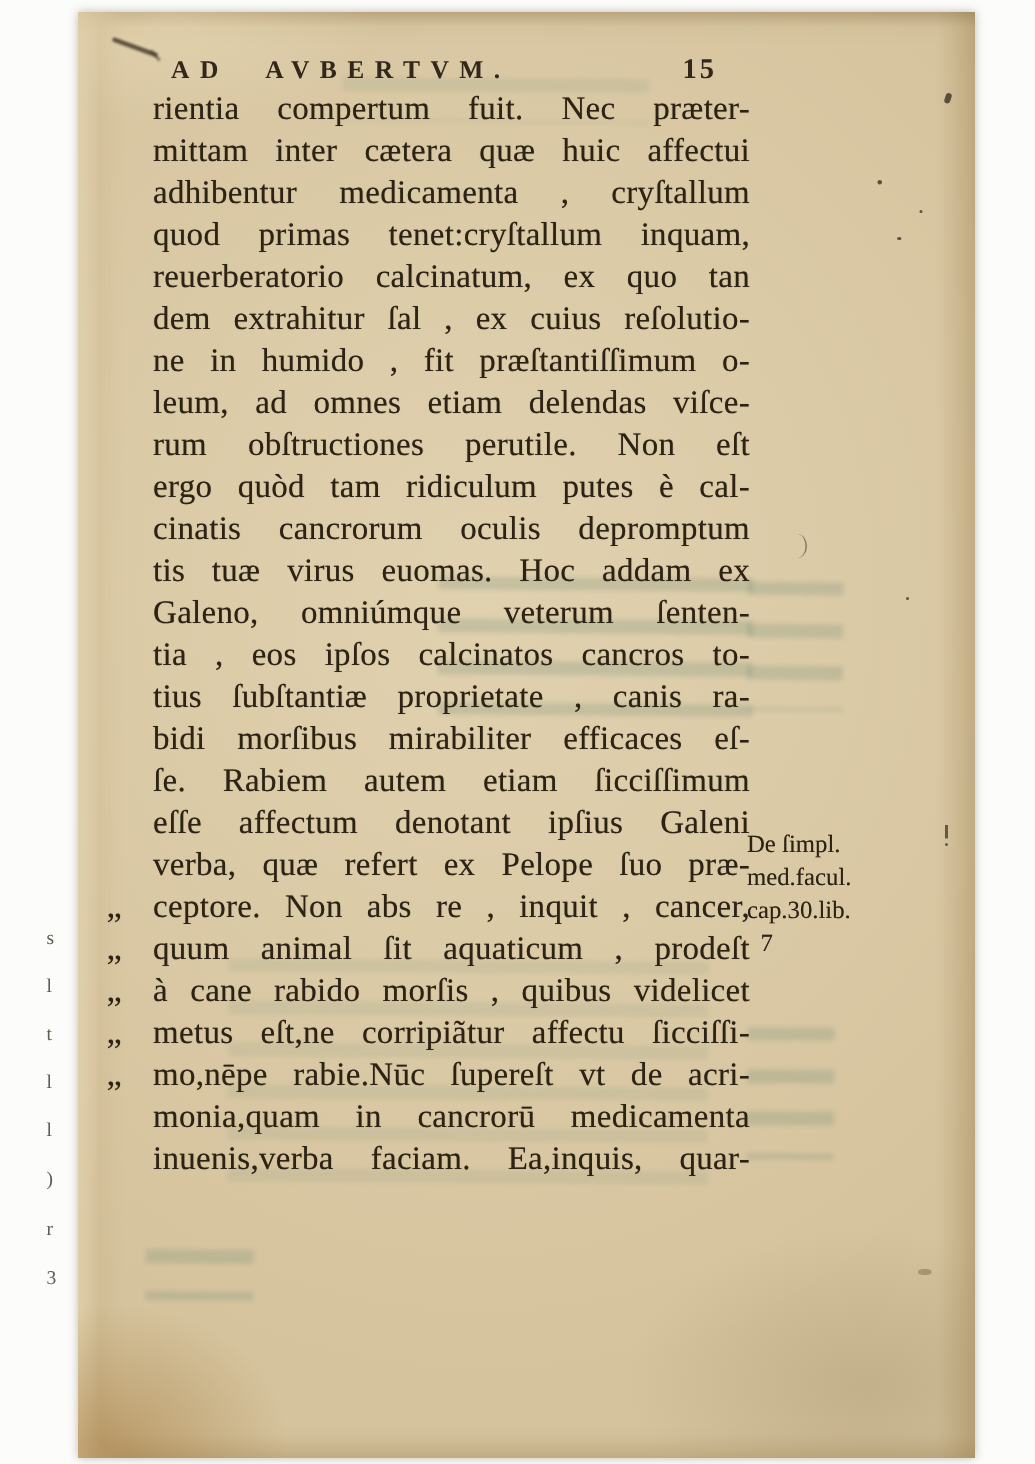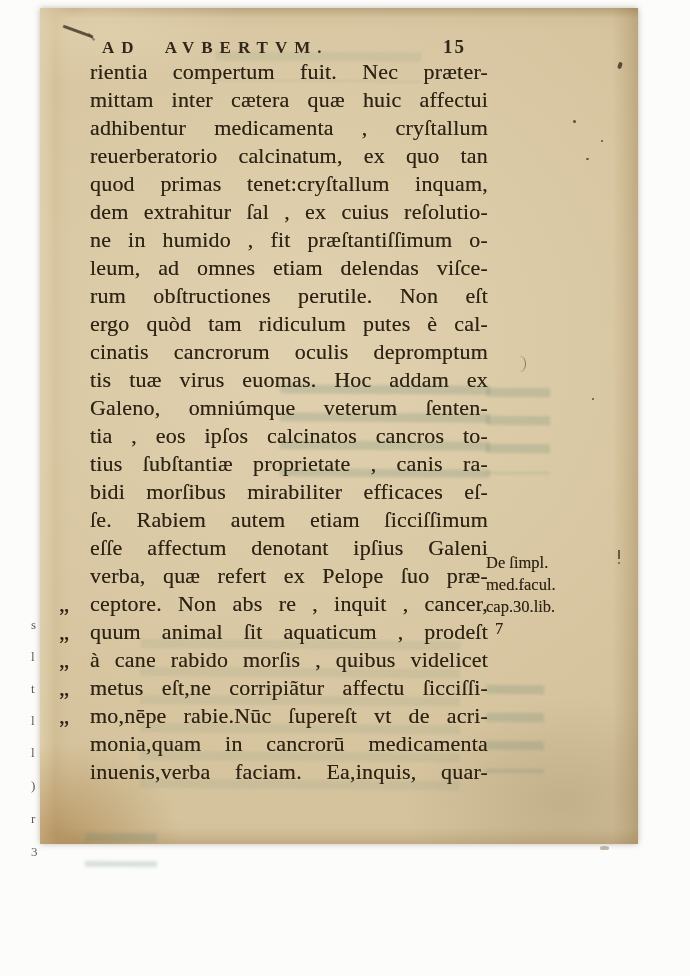--- a/index.html
+++ b/index.html
@@ -5,21 +5,21 @@
   html,body{margin:0;padding:0;}
   body{
     width:690px;height:976px;
     background:#fcfcfb;
     font-family:"Liberation Serif","DejaVu Serif",serif;
     overflow:hidden;position:relative;
   }
   .scan{position:absolute;inset:0;}
   
   .page{
-    position:absolute;left:40px;top:8px;width:598px;height:836px;
+    position:absolute;left:52px;top:8px;width:598px;height:964px;
     background:
       radial-gradient(130% 90% at 45% 40%, rgba(255,246,222,.28), rgba(0,0,0,0) 62%),
       radial-gradient(170px 130px at 3% 99%, rgba(150,100,34,.42), rgba(150,100,34,0) 72%),
       radial-gradient(230px 150px at 88% 95%, rgba(120,100,68,.20), rgba(120,100,68,0) 70%),
       radial-gradient(200px 110px at 10% 0%, rgba(235,220,185,.5), rgba(235,220,185,0) 70%),
       linear-gradient(to right, #e8d9b6 0px, #d2bf98 15px, rgba(0,0,0,0) 32px),
       linear-gradient(to left, rgba(140,110,60,.26), rgba(0,0,0,0) 26px),
       linear-gradient(to bottom, rgba(120,95,50,.28), rgba(0,0,0,0) 10px),
       linear-gradient(to top, rgba(150,120,70,.20), rgba(0,0,0,0) 16px),
       #d5c39d;
@@ -132,25 +132,25 @@
       <div class="line">
           <span class="q"></span>
           <span class="t">mittam inter cætera quæ huic affectui</span>
         </div>
       <div class="line">
           <span class="q"></span>
           <span class="t">adhibentur medicamenta , cryſtallum</span>
         </div>
       <div class="line">
           <span class="q"></span>
+          <span class="t">quod primas tenet:cryſtallum inquam,</span>
+        </div>
+      <div class="line">
+          <span class="q"></span>
           <span class="t">reuerberatorio calcinatum, ex quo tan</span>
-        </div>
-      <div class="line">
-          <span class="q"></span>
-          <span class="t">quod primas tenet:cryſtallum inquam,</span>
         </div>
       <div class="line">
           <span class="q"></span>
           <span class="t">dem extrahitur ſal , ex cuius reſolutio-</span>
         </div>
       <div class="line">
           <span class="q"></span>
           <span class="t">ne in humido , fit præſtantiſſimum o-</span>
         </div>
       <div class="line">

